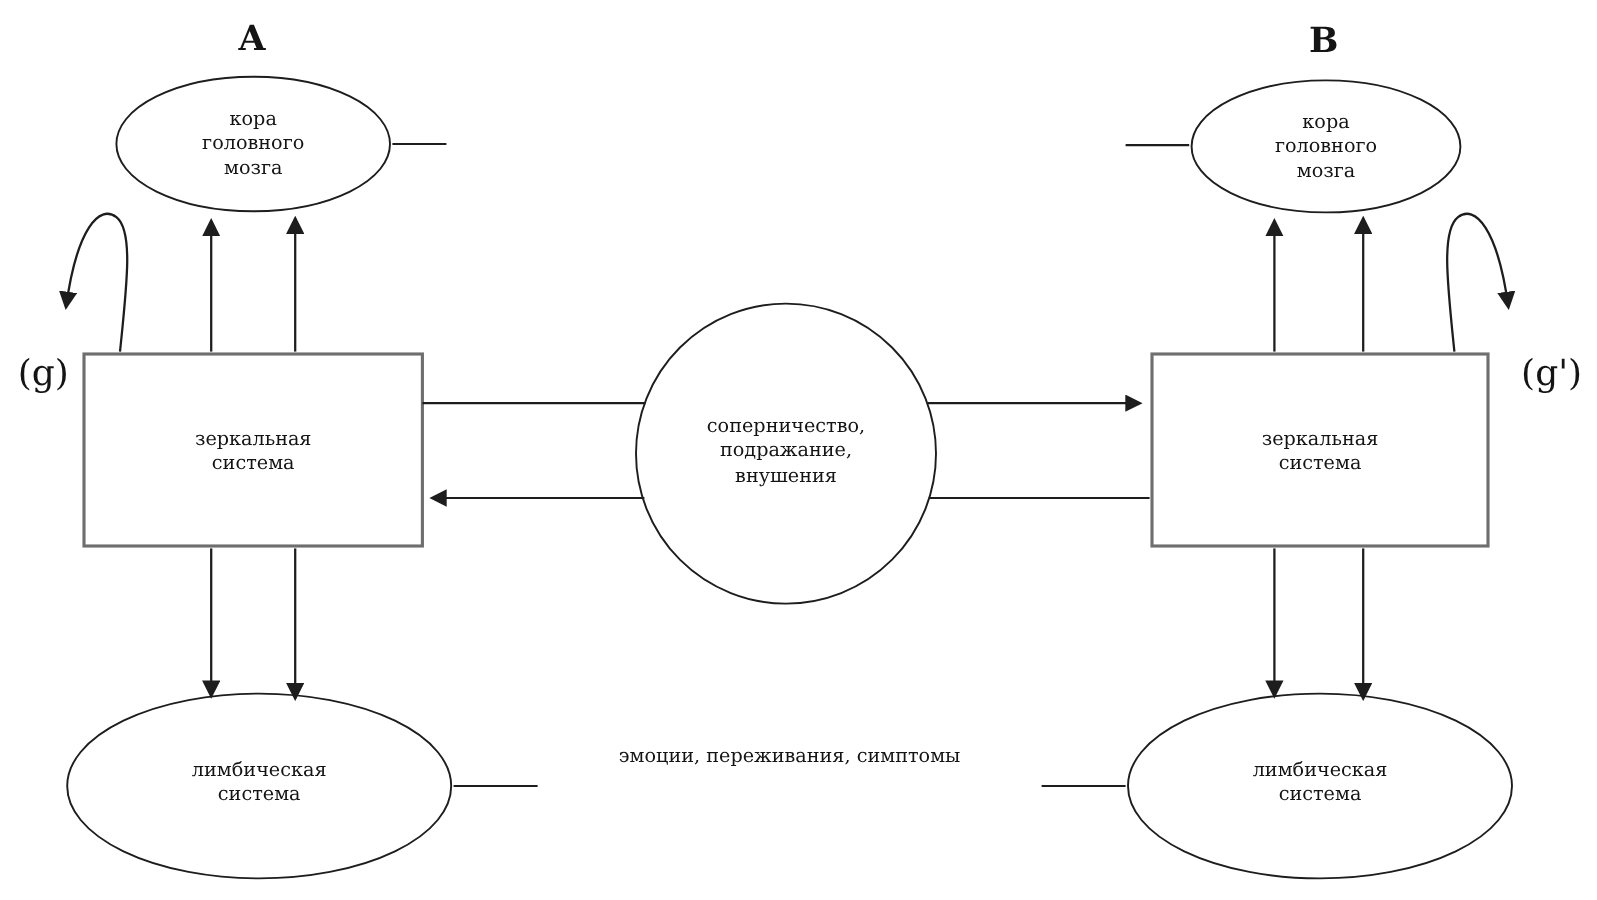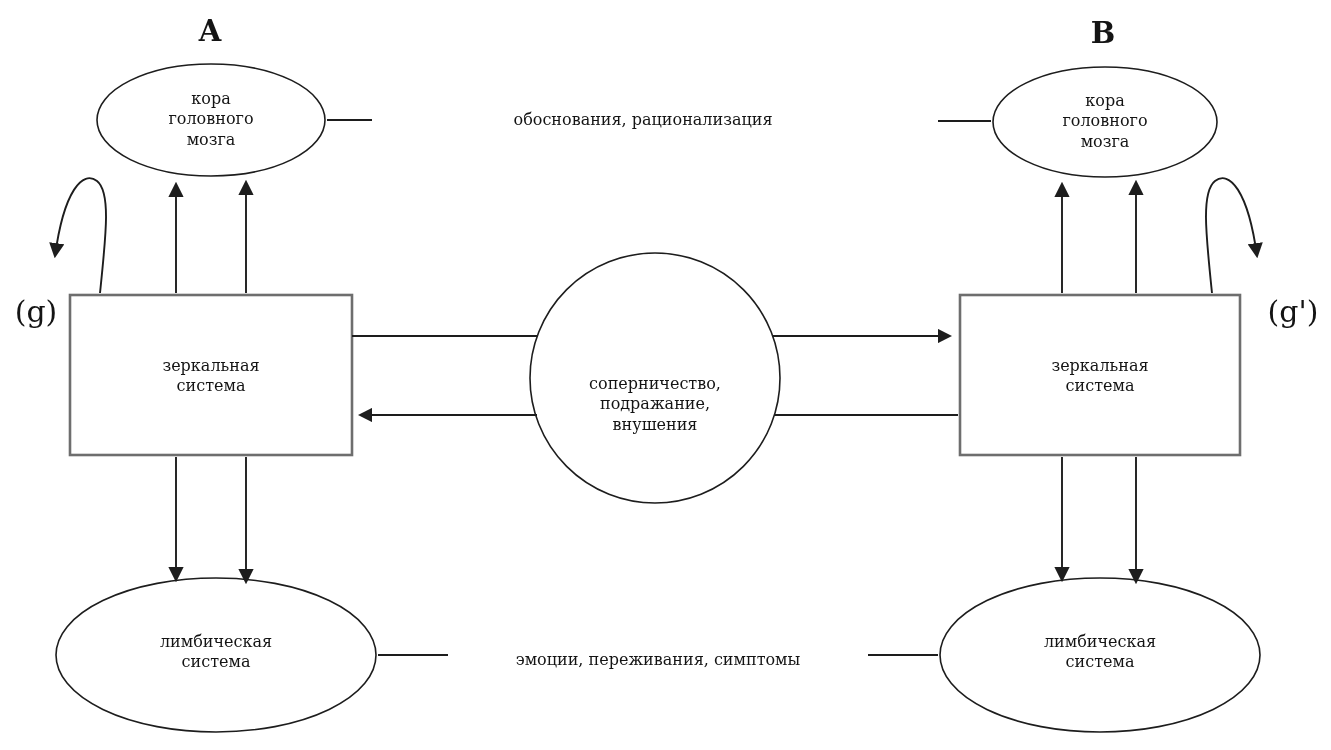--- a/index.html
+++ b/index.html
@@ -81,28 +81,27 @@
 мозга</div>
   <div class="t" style="left:1105px;top:122px;">кора
 головного
 мозга</div>
 
   <div class="t" style="left:211px;top:376px;">зеркальная
 система</div>
   <div class="t" style="left:1100px;top:376px;">зеркальная
 система</div>
 
-  <div class="t" style="left:655px;top:376px;margin-top:29px;">соперничество,
+  <div class="t" style="left:655px;top:376px;">соперничество,
 подражание,
 внушения</div>
 
   <div class="t" style="left:216px;top:652px;">лимбическая
 система</div>
   <div class="t" style="left:1100px;top:652px;">лимбическая
 система</div>
 
-  <div class="t" style="left:643px;top:120px;">обоснования, рационализация</div>
-  <div class="t" style="left:658px;top:660px;">эмоции, переживания, симптомы</div>
+  <div class="t" style="left:658px;top:630px;">эмоции, переживания, симптомы</div>
 
   <div class="t g-label" style="left:36px;top:312px;">(g)</div>
   <div class="t g-label" style="left:1293px;top:312px;">(g')</div>
 
 </div>
 
 </body></html>

